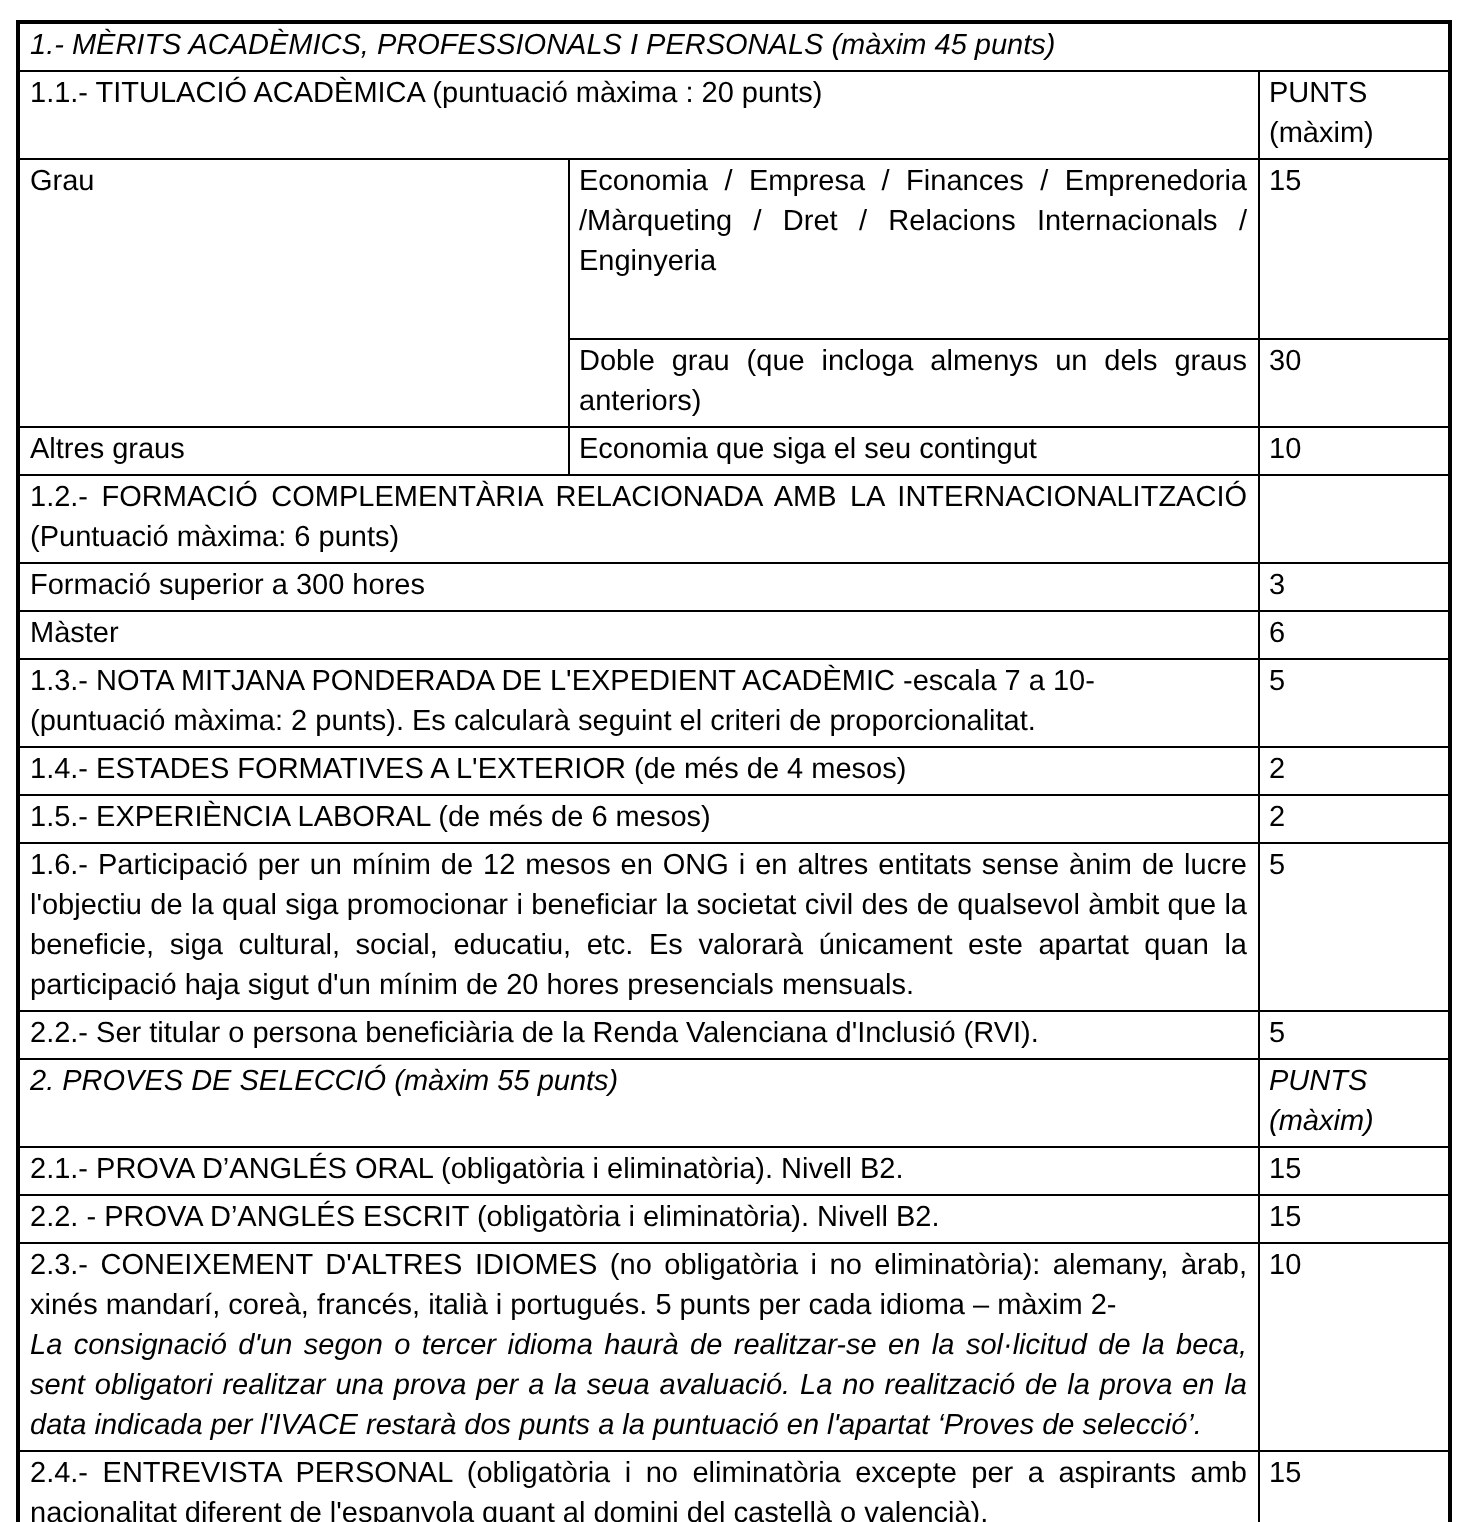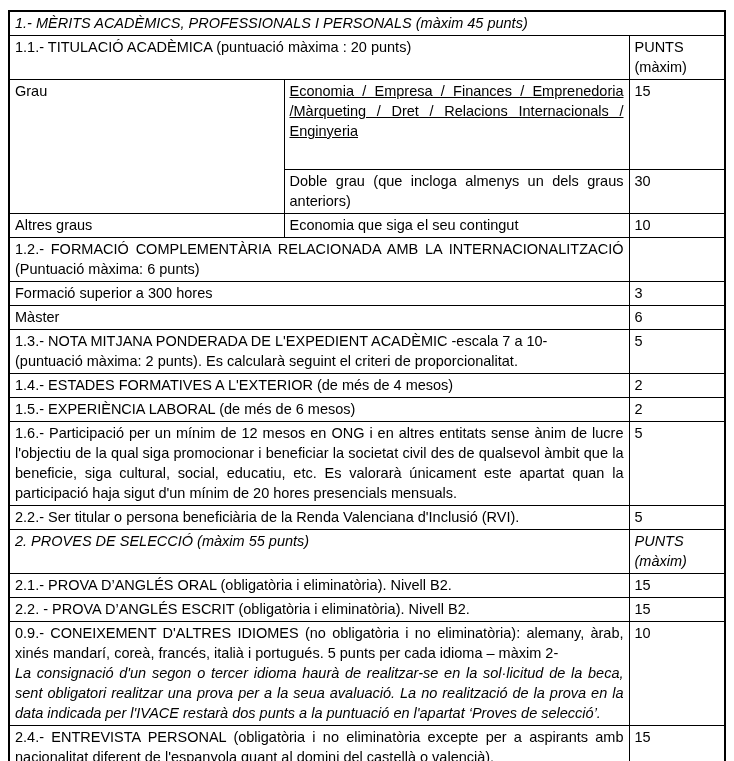--- a/index.html
+++ b/index.html
@@ -34,21 +34,20 @@
   .punts {
   }
   .italic {
     font-style: italic;
   }
   .justify {
     text-align: justify;
   }
   .tall-cell {
     height: 86px;
-    text-decoration: underline;
   }
 </style>
 </head>
 <body>
 
 <div class="doc">
   <table class="merits">
     <colgroup>
       <col style="width:275px">
       <col style="width:345px">
@@ -140,21 +139,21 @@
       <td class="punts">15</td>
     </tr>
 
     <tr>
       <td colspan="2">2.2. - PROVA D’ANGLÉS ESCRIT (obligatòria i eliminatòria). Nivell B2.</td>
       <td class="punts">15</td>
     </tr>
 
     <tr>
       <td colspan="2">
-        <div class="justify">0.9.- CONEIXEMENT D'ALTRES IDIOMES (no obligatòria i no eliminatòria): alemany, àrab, xinés mandarí, coreà, francés, italià i portugués. 5 punts per cada idioma – màxim 2-</div>
+        <div class="justify">2.3.- CONEIXEMENT D'ALTRES IDIOMES (no obligatòria i no eliminatòria): alemany, àrab, xinés mandarí, coreà, francés, italià i portugués. 5 punts per cada idioma – màxim 2-</div>
         <div class="justify italic">La consignació d'un segon o tercer idioma haurà de realitzar-se en la sol·licitud de la beca, sent obligatori realitzar una prova per a la seua avaluació. La no realització de la prova en la data indicada per l'IVACE restarà dos punts a la puntuació en l'apartat ‘Proves de selecció’.</div>
       </td>
       <td class="punts">10</td>
     </tr>
 
     <tr>
       <td colspan="2" class="justify">2.4.- ENTREVISTA PERSONAL (obligatòria i no eliminatòria excepte per a aspirants amb nacionalitat diferent de l'espanyola quant al domini del castellà o valencià).</td>
       <td class="punts">15</td>
     </tr>
   </tbody>

